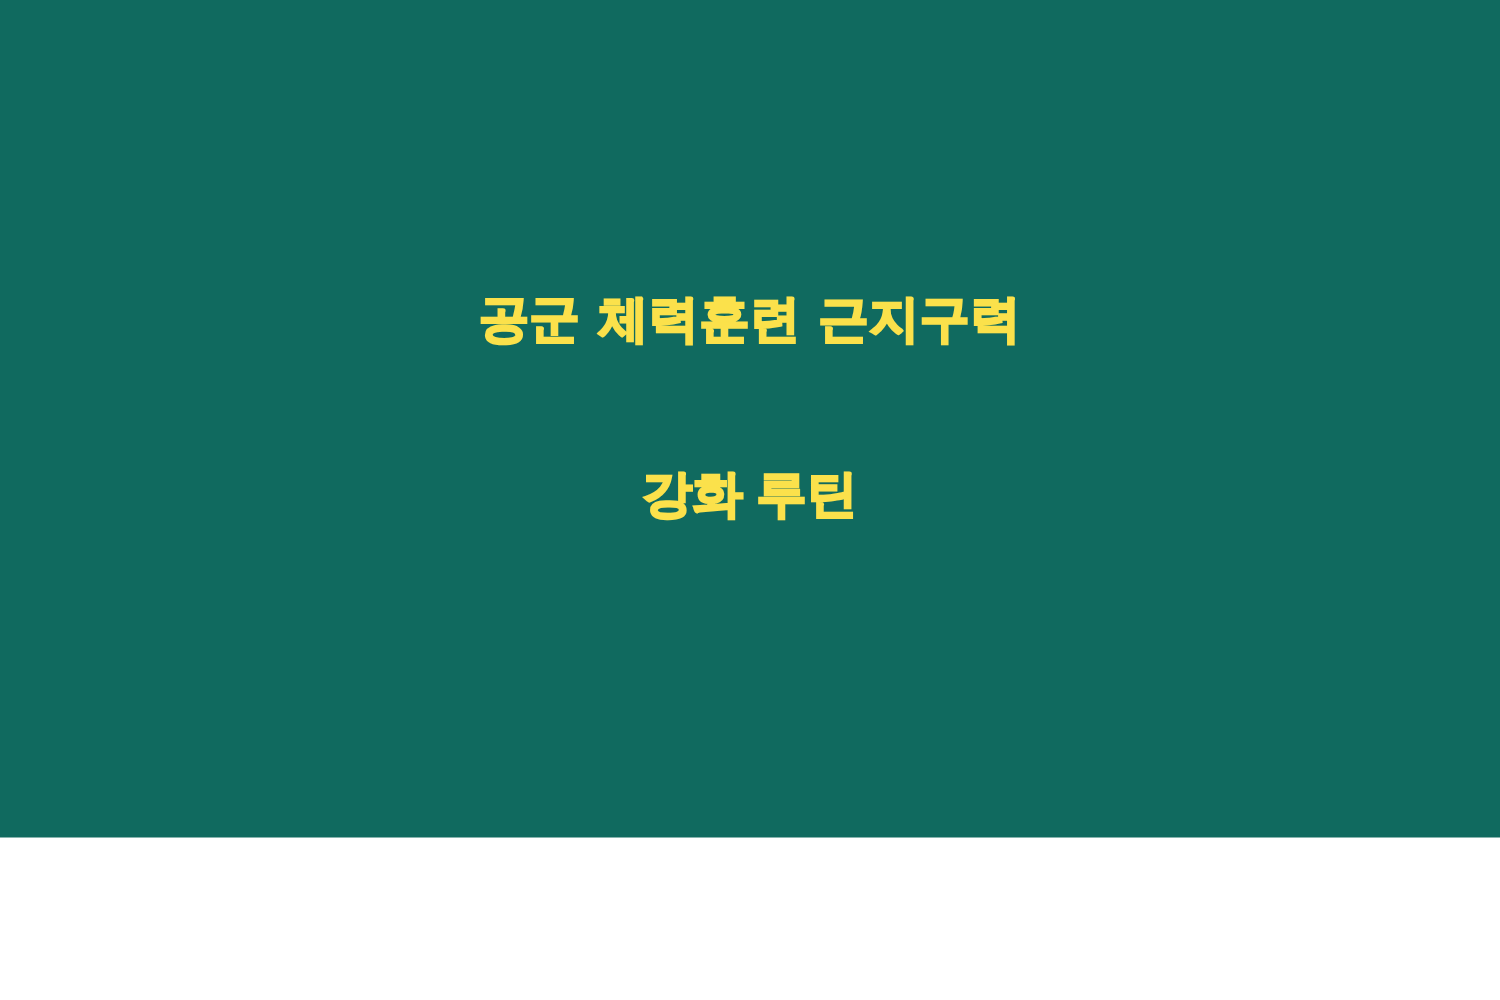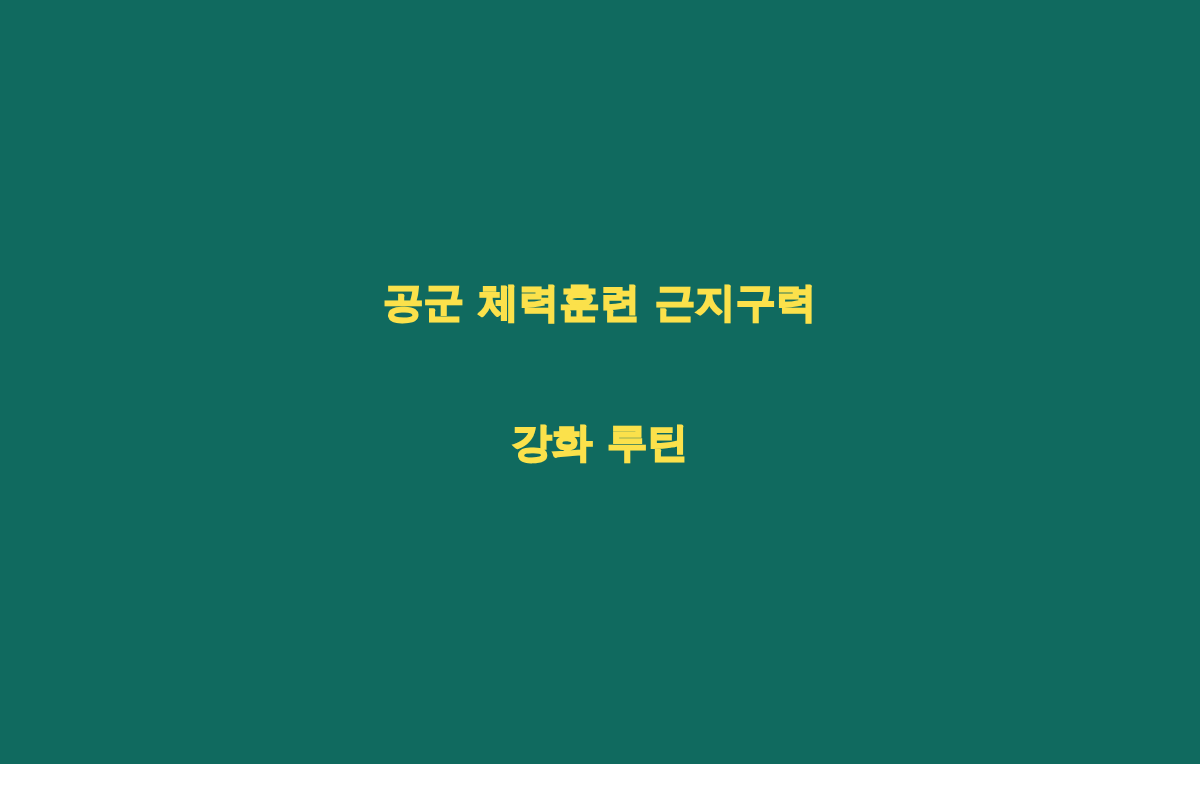--- a/index.html
+++ b/index.html
@@ -11,21 +11,21 @@
   body {
     width: 1200px;
     height: 800px;
     overflow: hidden;
     font-family: "Liberation Sans", "DejaVu Sans", sans-serif;
   }
 
   #title-card {
     position: relative;
     width: 1200px;
-    height: 764px;
+    height: 670px;
     box-sizing: border-box;
     display: flex;
     align-items: center;
     justify-content: center;
     background: #106A5F;
     overflow: hidden;
   }
 
   #title-block {
     width: 1100px;
@@ -45,20 +45,21 @@
     letter-spacing: 0.012em;
     white-space: nowrap;
     
     paint-order: stroke fill;
     -webkit-text-stroke: 2.0px #FBE14B;
     text-rendering: geometricPrecision;
   }
 
   .title-line.line-2 {
     font-size: 112px;
+    font-family: Liberation Serif, serif;
   }
 </style>
 </head>
 <body>
 
 <div id="title-card" style="background: rgb(16, 106, 95);">
 
   <div id="title-block">
 
     <span class="title-line line-1" style="color: rgb(251, 225, 75); -webkit-text-stroke: 2px rgb(251, 225, 75); font-size: 40px;">공군 체력훈련 근지구력</span>

